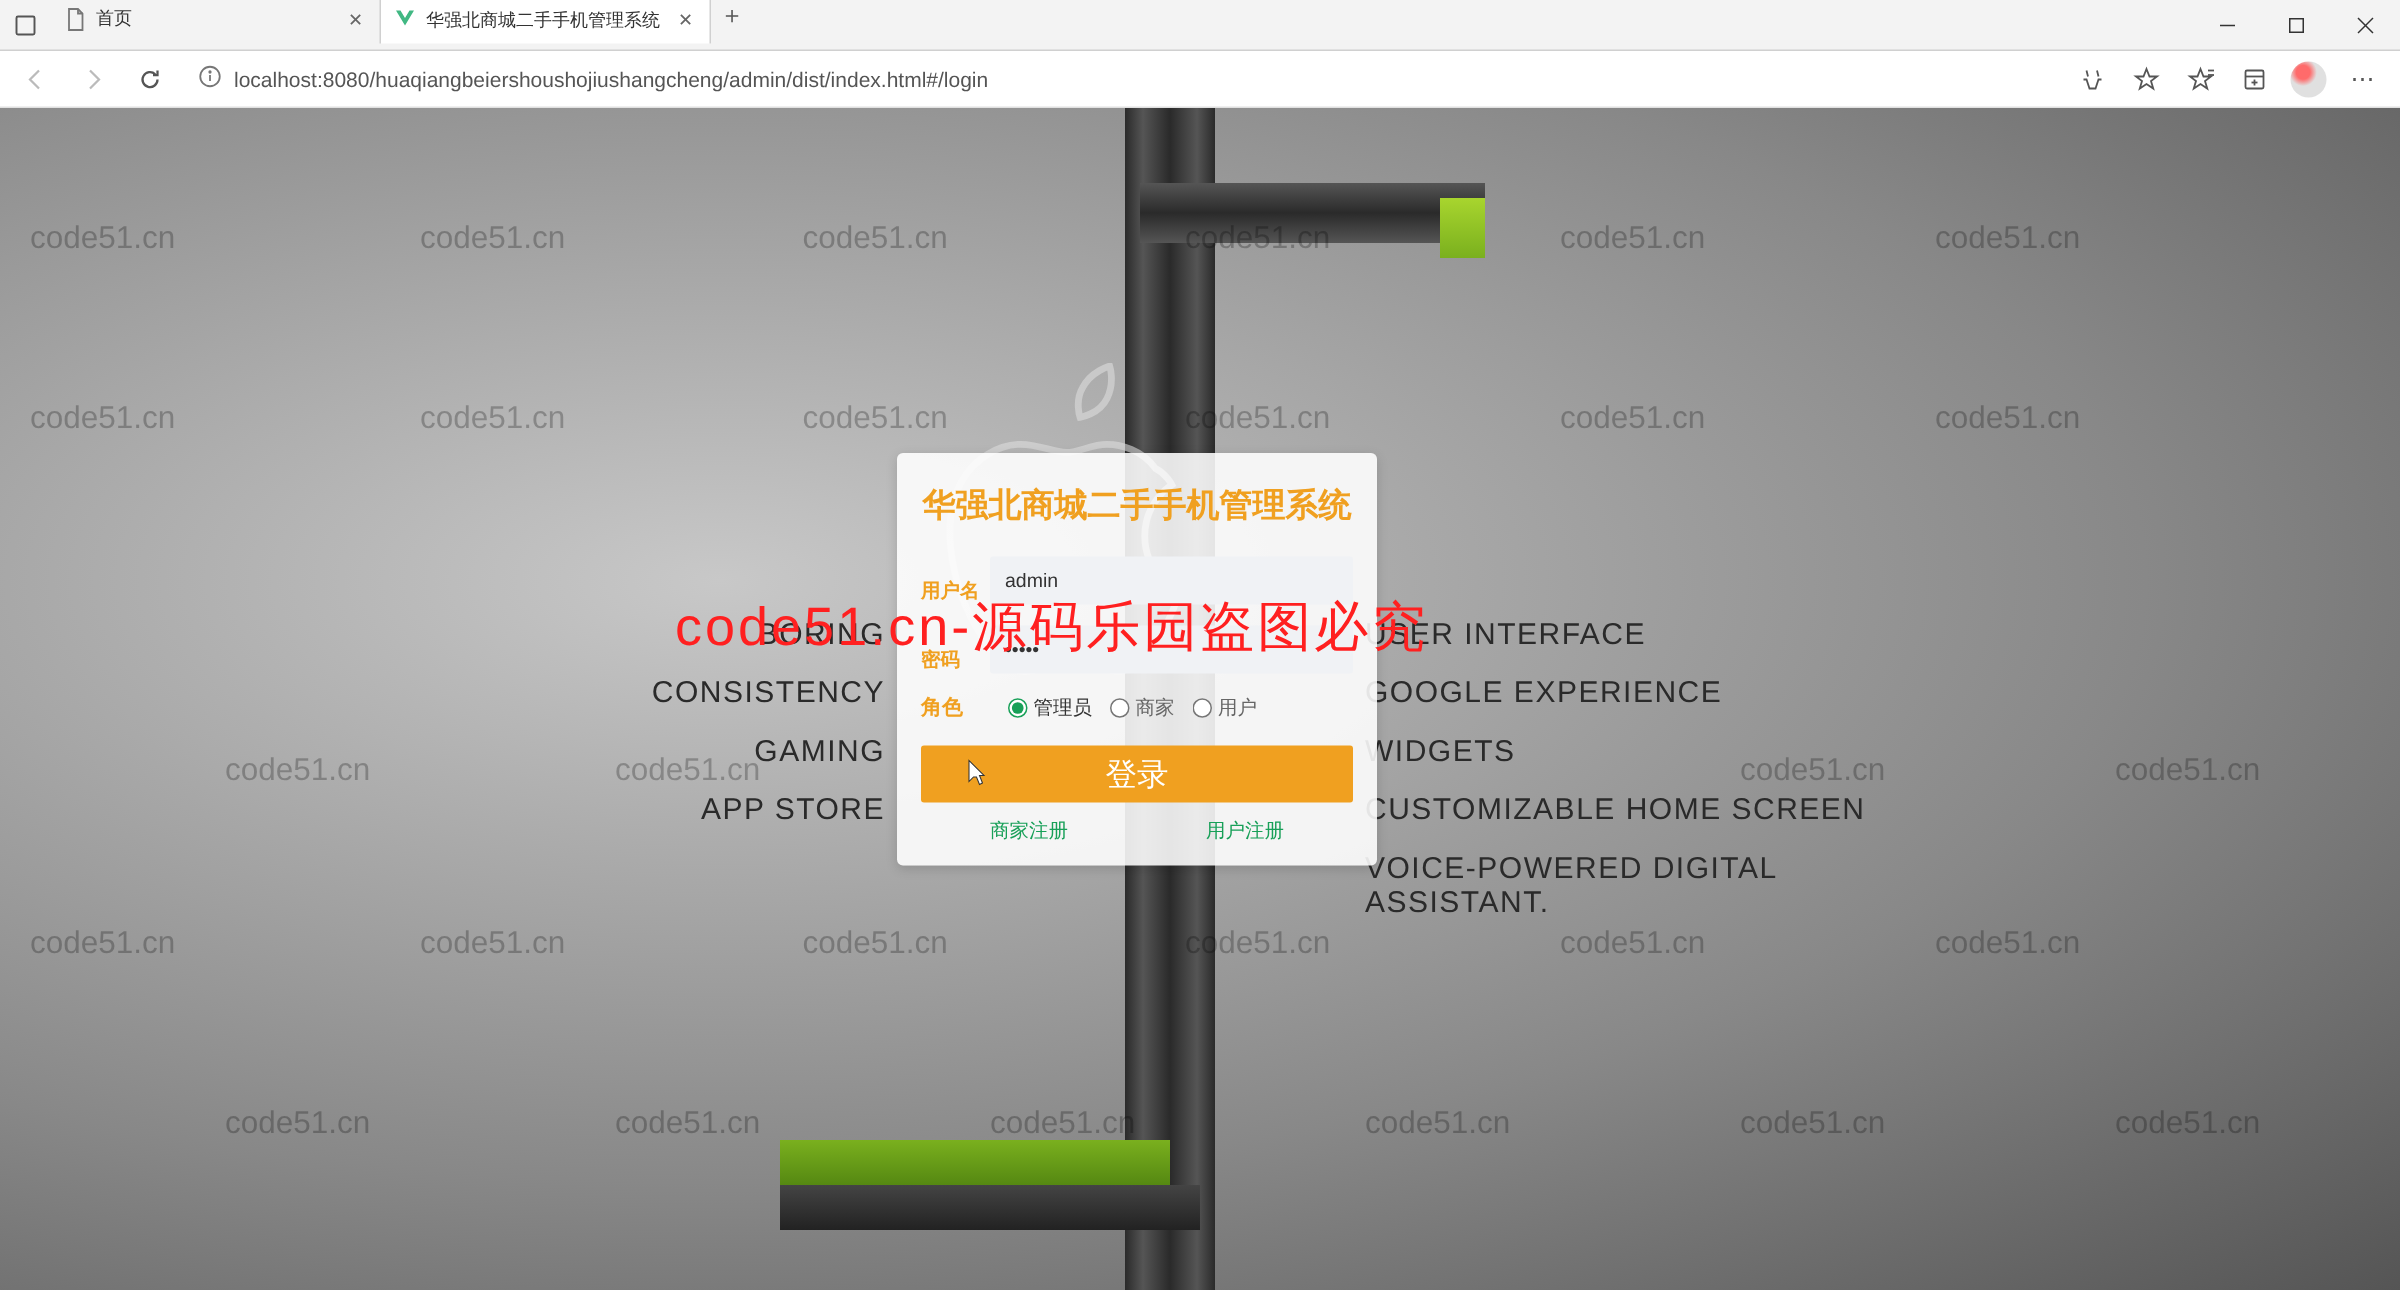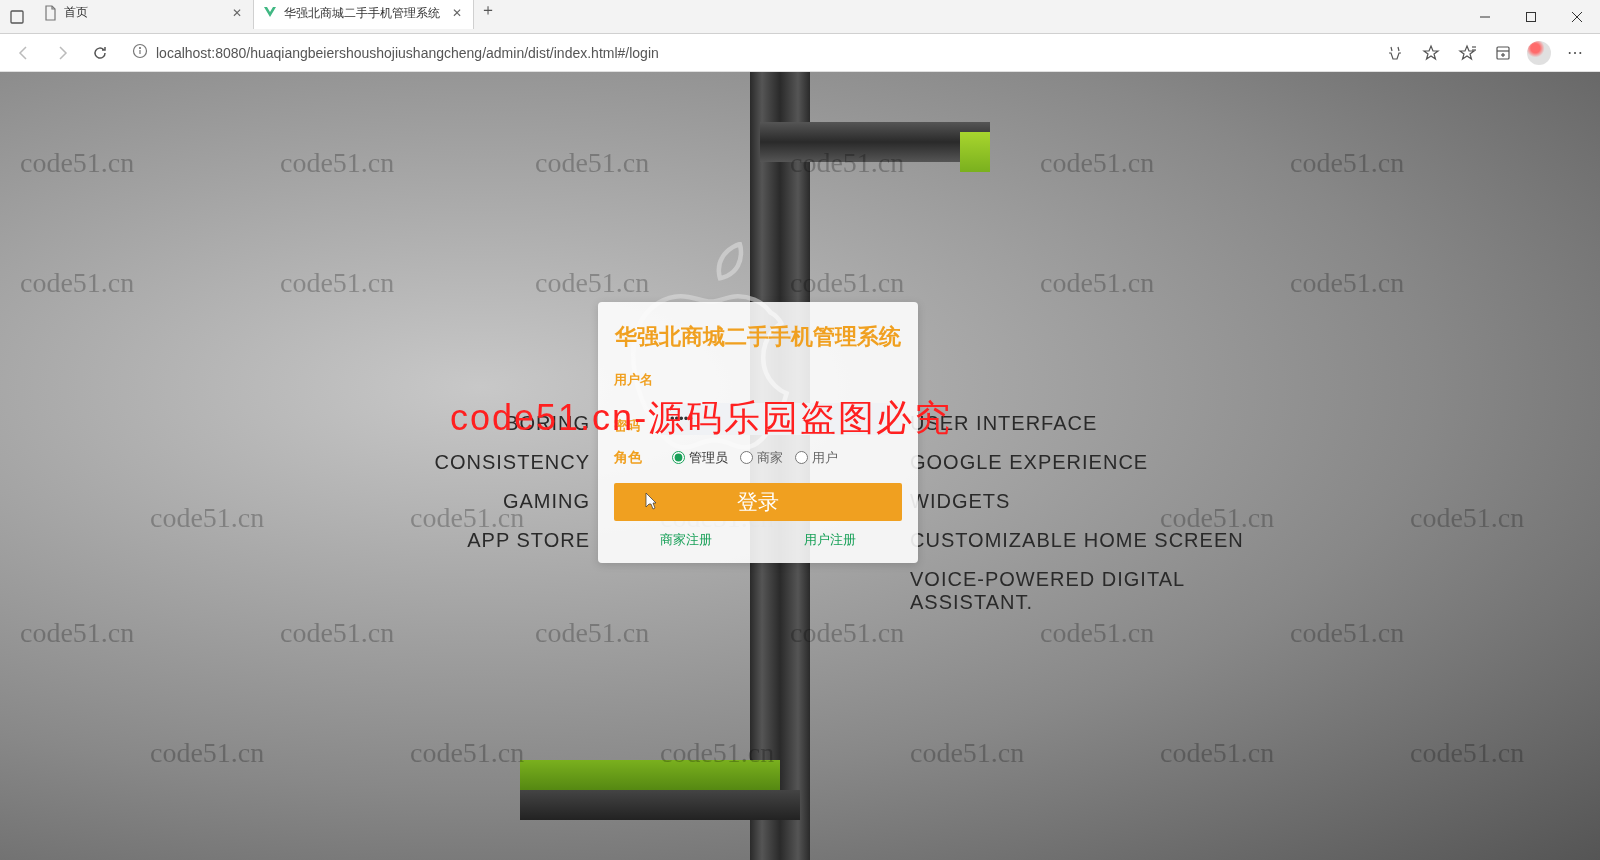--- a/index.html
+++ b/index.html
@@ -28,21 +28,21 @@
 .url-box .url-text { color: #555; }
 .right-icons { display: flex; gap: 2px; }
 .addr-icon { width: 34px; height: 34px; display: flex; align-items: center; justify-content: center; color: #555; }
 .avatar-circle { width: 24px; height: 24px; border-radius: 50%; background: radial-gradient(circle at 35% 30%, #ff6b6b 0%, #ff6b6b 20%, #e0e0e0 40%); }
 
 
 .content { position: relative; width: 1600px; height: 788px; background: radial-gradient(ellipse at 30% 40%, #c8c8c8 0%, #888 60%, #555 100%); overflow: hidden; }
 
 
 .watermarks { position: absolute; inset: 0; pointer-events: none; }
-.wm { position: absolute; font-family: Liberation Serif, serif; font-size: 28px; color: rgba(0,0,0,0.25); white-space: nowrap; }
+.wm { position: absolute; font-family: Liberation Sans, sans-serif; font-size: 21px; color: rgba(0,0,0,0.25); white-space: nowrap; }
 
 
 .center-bar { position: absolute; left: 750px; top: 0; width: 60px; height: 100%; background: linear-gradient(90deg, #2a2a2a 0%, #555 20%, #2a2a2a 50%, #555 80%, #2a2a2a 100%); }
 .cross-bar { position: absolute; top: 50px; left: 760px; width: 230px; height: 40px; background: linear-gradient(180deg, #555 0%, #2a2a2a 50%, #555 100%); }
 .green-block { position: absolute; top: 60px; left: 960px; width: 30px; height: 40px; background: linear-gradient(180deg, #a8d52e 0%, #7ab01e 100%); }
 .cross-bar2 { position: absolute; bottom: 70px; left: 520px; width: 260px; height: 30px; background: linear-gradient(180deg, #7ab01e 0%, #558812 100%); }
 .cross-bar3 { position: absolute; bottom: 40px; left: 520px; width: 280px; height: 30px; background: linear-gradient(180deg, #444 0%, #222 100%); }
 
 
 .apple-logo { position: absolute; left: 630px; top: 170px; width: 180px; height: 220px; opacity: 0.6; }
@@ -55,21 +55,21 @@
 .side-col div { margin-bottom: 16px; }
 
 
 .login-card { position: absolute; left: 598px; top: 230px; width: 320px; background: rgba(255,255,255,0.88); border-radius: 4px; padding: 20px 16px 14px; box-shadow: 0 2px 8px rgba(0,0,0,0.15); }
 .login-title { font-size: 22px; font-weight: bold; color: #f0a020; text-align: center; line-height: 1.4; margin-bottom: 18px; }
 .form-row { display: flex; align-items: flex-end; margin-bottom: 14px; }
 .form-label { width: 46px; font-size: 13px; color: #f0a020; font-weight: bold; }
 .form-input { flex: 1; height: 32px; border: none; background: #f0f2f5; padding: 0 10px; font-size: 13px; color: #333; border-radius: 2px; }
 .radio-row { display: flex; align-items: center; gap: 12px; margin-bottom: 16px; }
 .radio-label { width: 46px; font-size: 14px; color: #f0a020; font-weight: bold; }
-.radio-opt { display: flex; align-items: center; gap: 4px; font-size: 13px; color: #666; }
+.radio-opt { display: flex; gap: 4px; font-size: 13px; color: #666; }
 .radio-opt input { accent-color: #18a058; }
 .radio-opt.selected { color: #333; }
 .login-btn { width: 100%; height: 38px; background: #f0a020; color: #fff; border: none; font-size: 21px; cursor: pointer; border-radius: 2px; margin-bottom: 10px; position: relative; }
 .login-btn .cursor { position: absolute; left: 28px; top: 8px; color: #fff; font-size: 14px; }
 .reg-row { display: flex; justify-content: space-around; }
 .reg-link { font-size: 13px; color: #18a058; cursor: pointer; }
 
 
 .red-overlay { position: absolute; left: 450px; top: 322px; font-size: 36px; color: #ff2020; font-weight: 500; letter-spacing: 2px; white-space: nowrap; z-index: 100; pointer-events: none; }
 </style>
@@ -240,20 +240,21 @@
     <span class="wm" style="left:660px;top:665px">code51.cn</span>
     <span class="wm" style="left:910px;top:665px">code51.cn</span>
     <span class="wm" style="left:1160px;top:665px">code51.cn</span>
     <span class="wm" style="left:1410px;top:665px">code51.cn</span>
   </div>
 
   <div class="login-card">
     <div class="login-title">华强北商城二手手机管理系统</div>
     <div class="form-row">
       <div class="form-label">用户名</div>
+      <input class="form-input" value="admin" style="">
     </div>
     <div class="form-row">
       <div class="form-label">密码</div>
       <input class="form-input" type="text" value="•••••" style="">
     </div>
     <div class="radio-row">
       <div class="radio-label">角色</div>
       <label class="radio-opt selected">
         <input type="radio" name="role" checked="" style=""> 
           <span>管理员</span>

